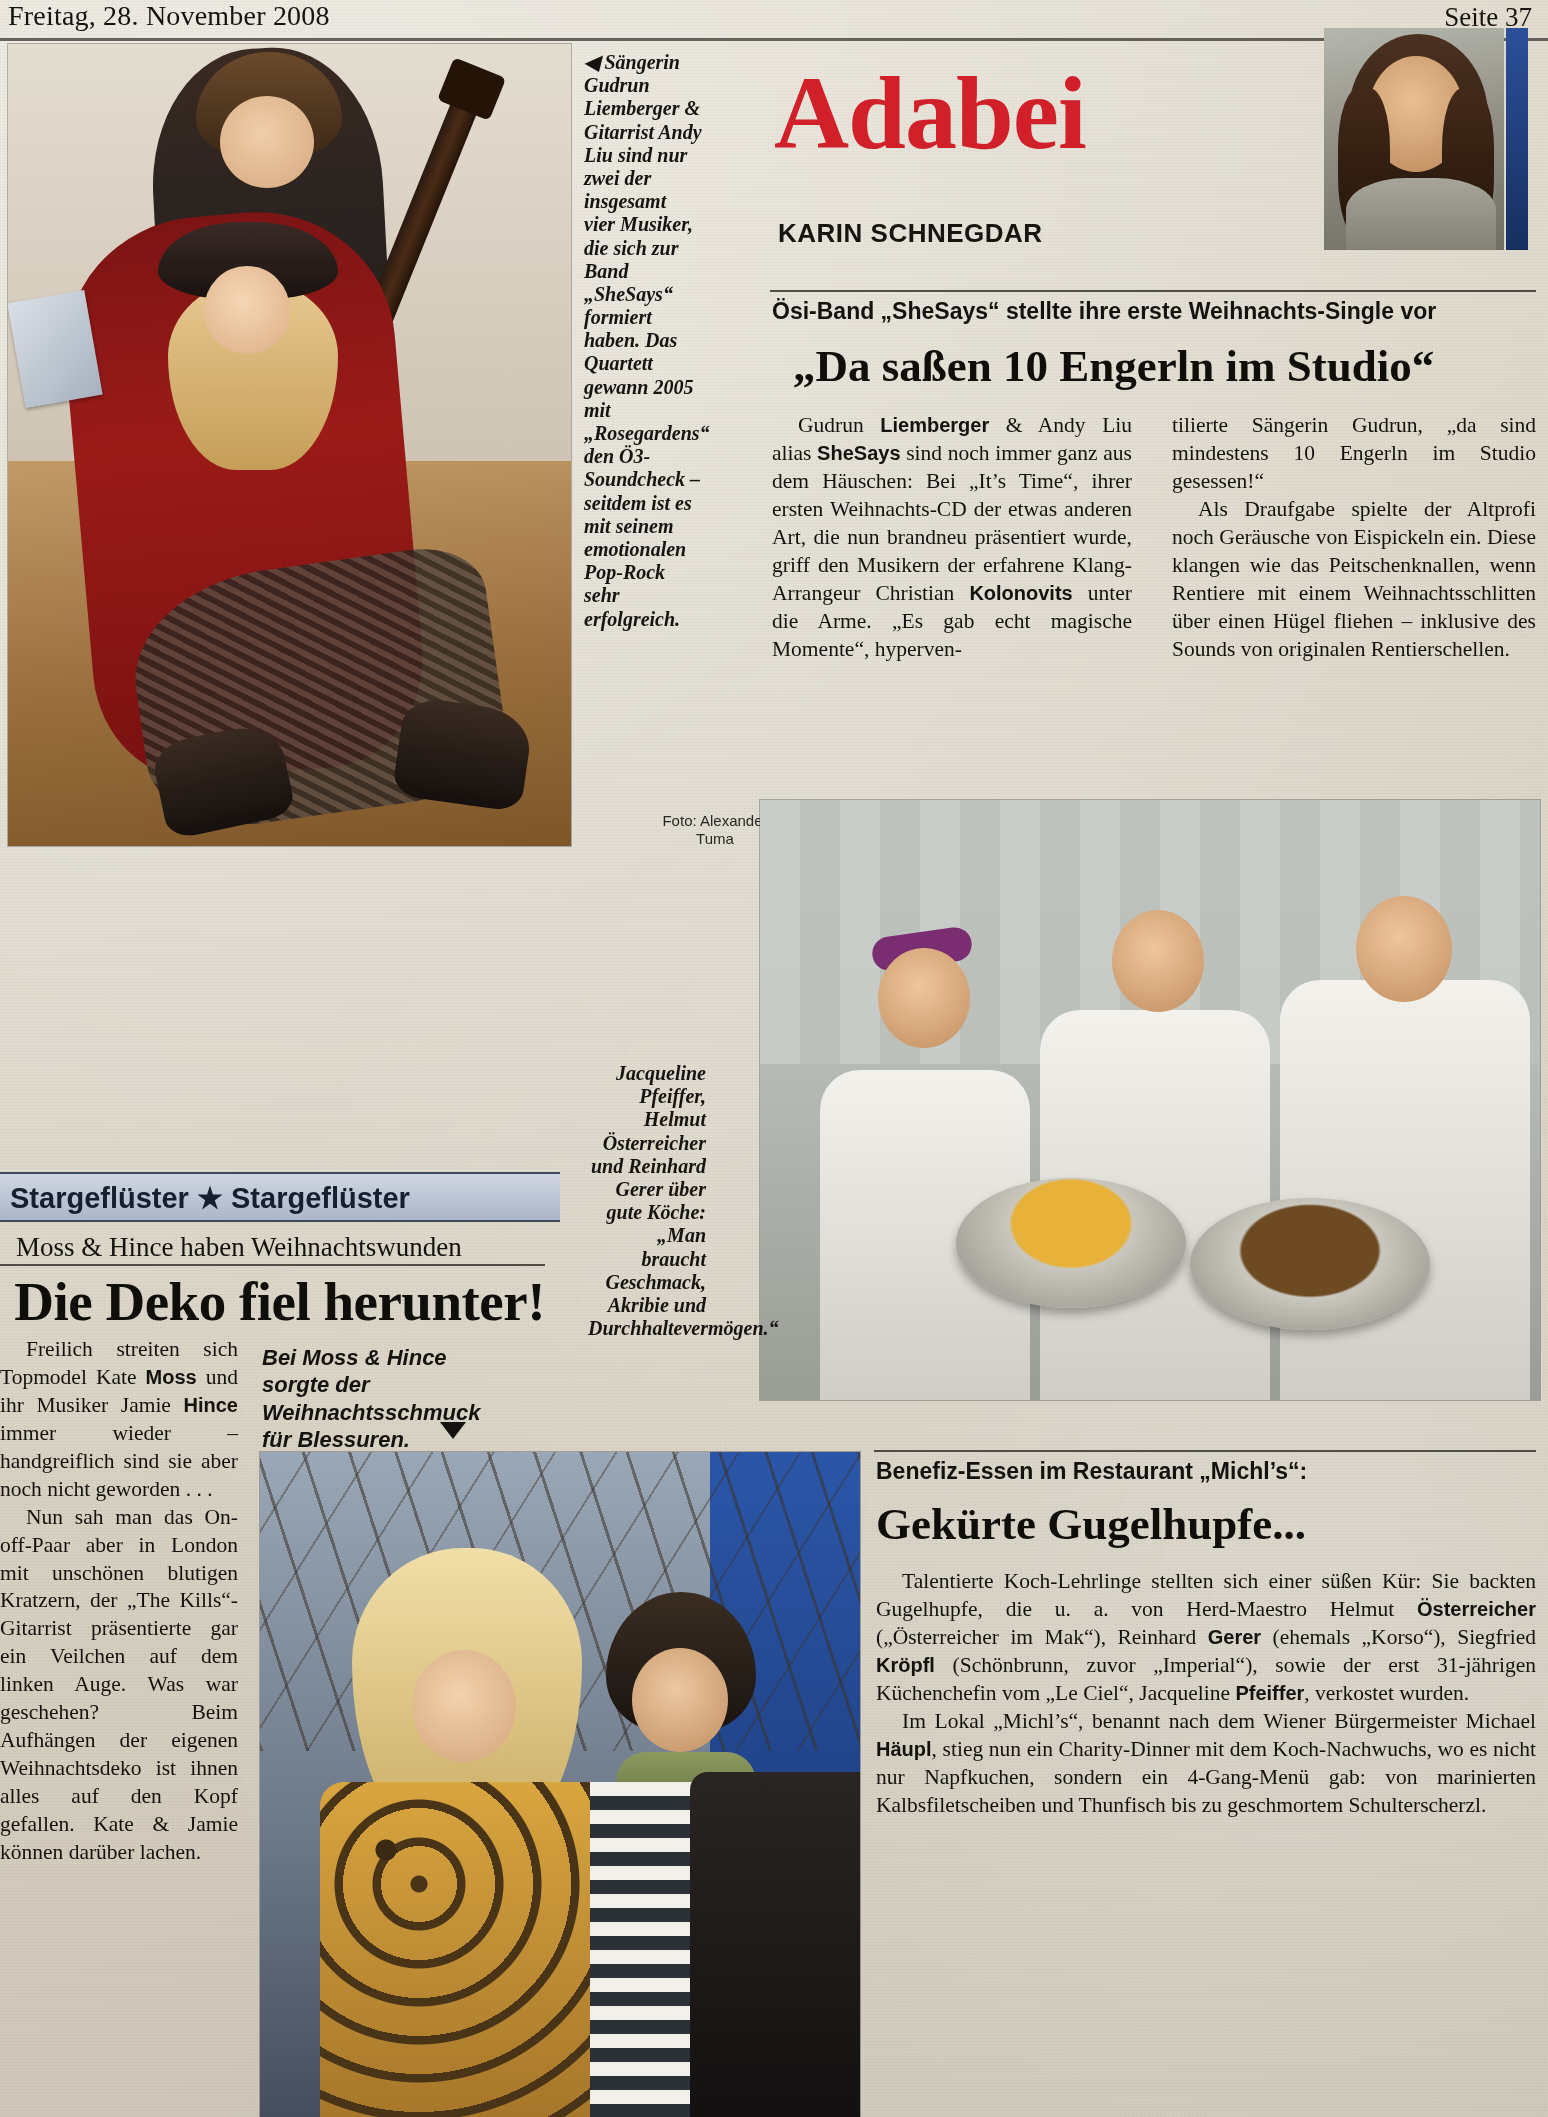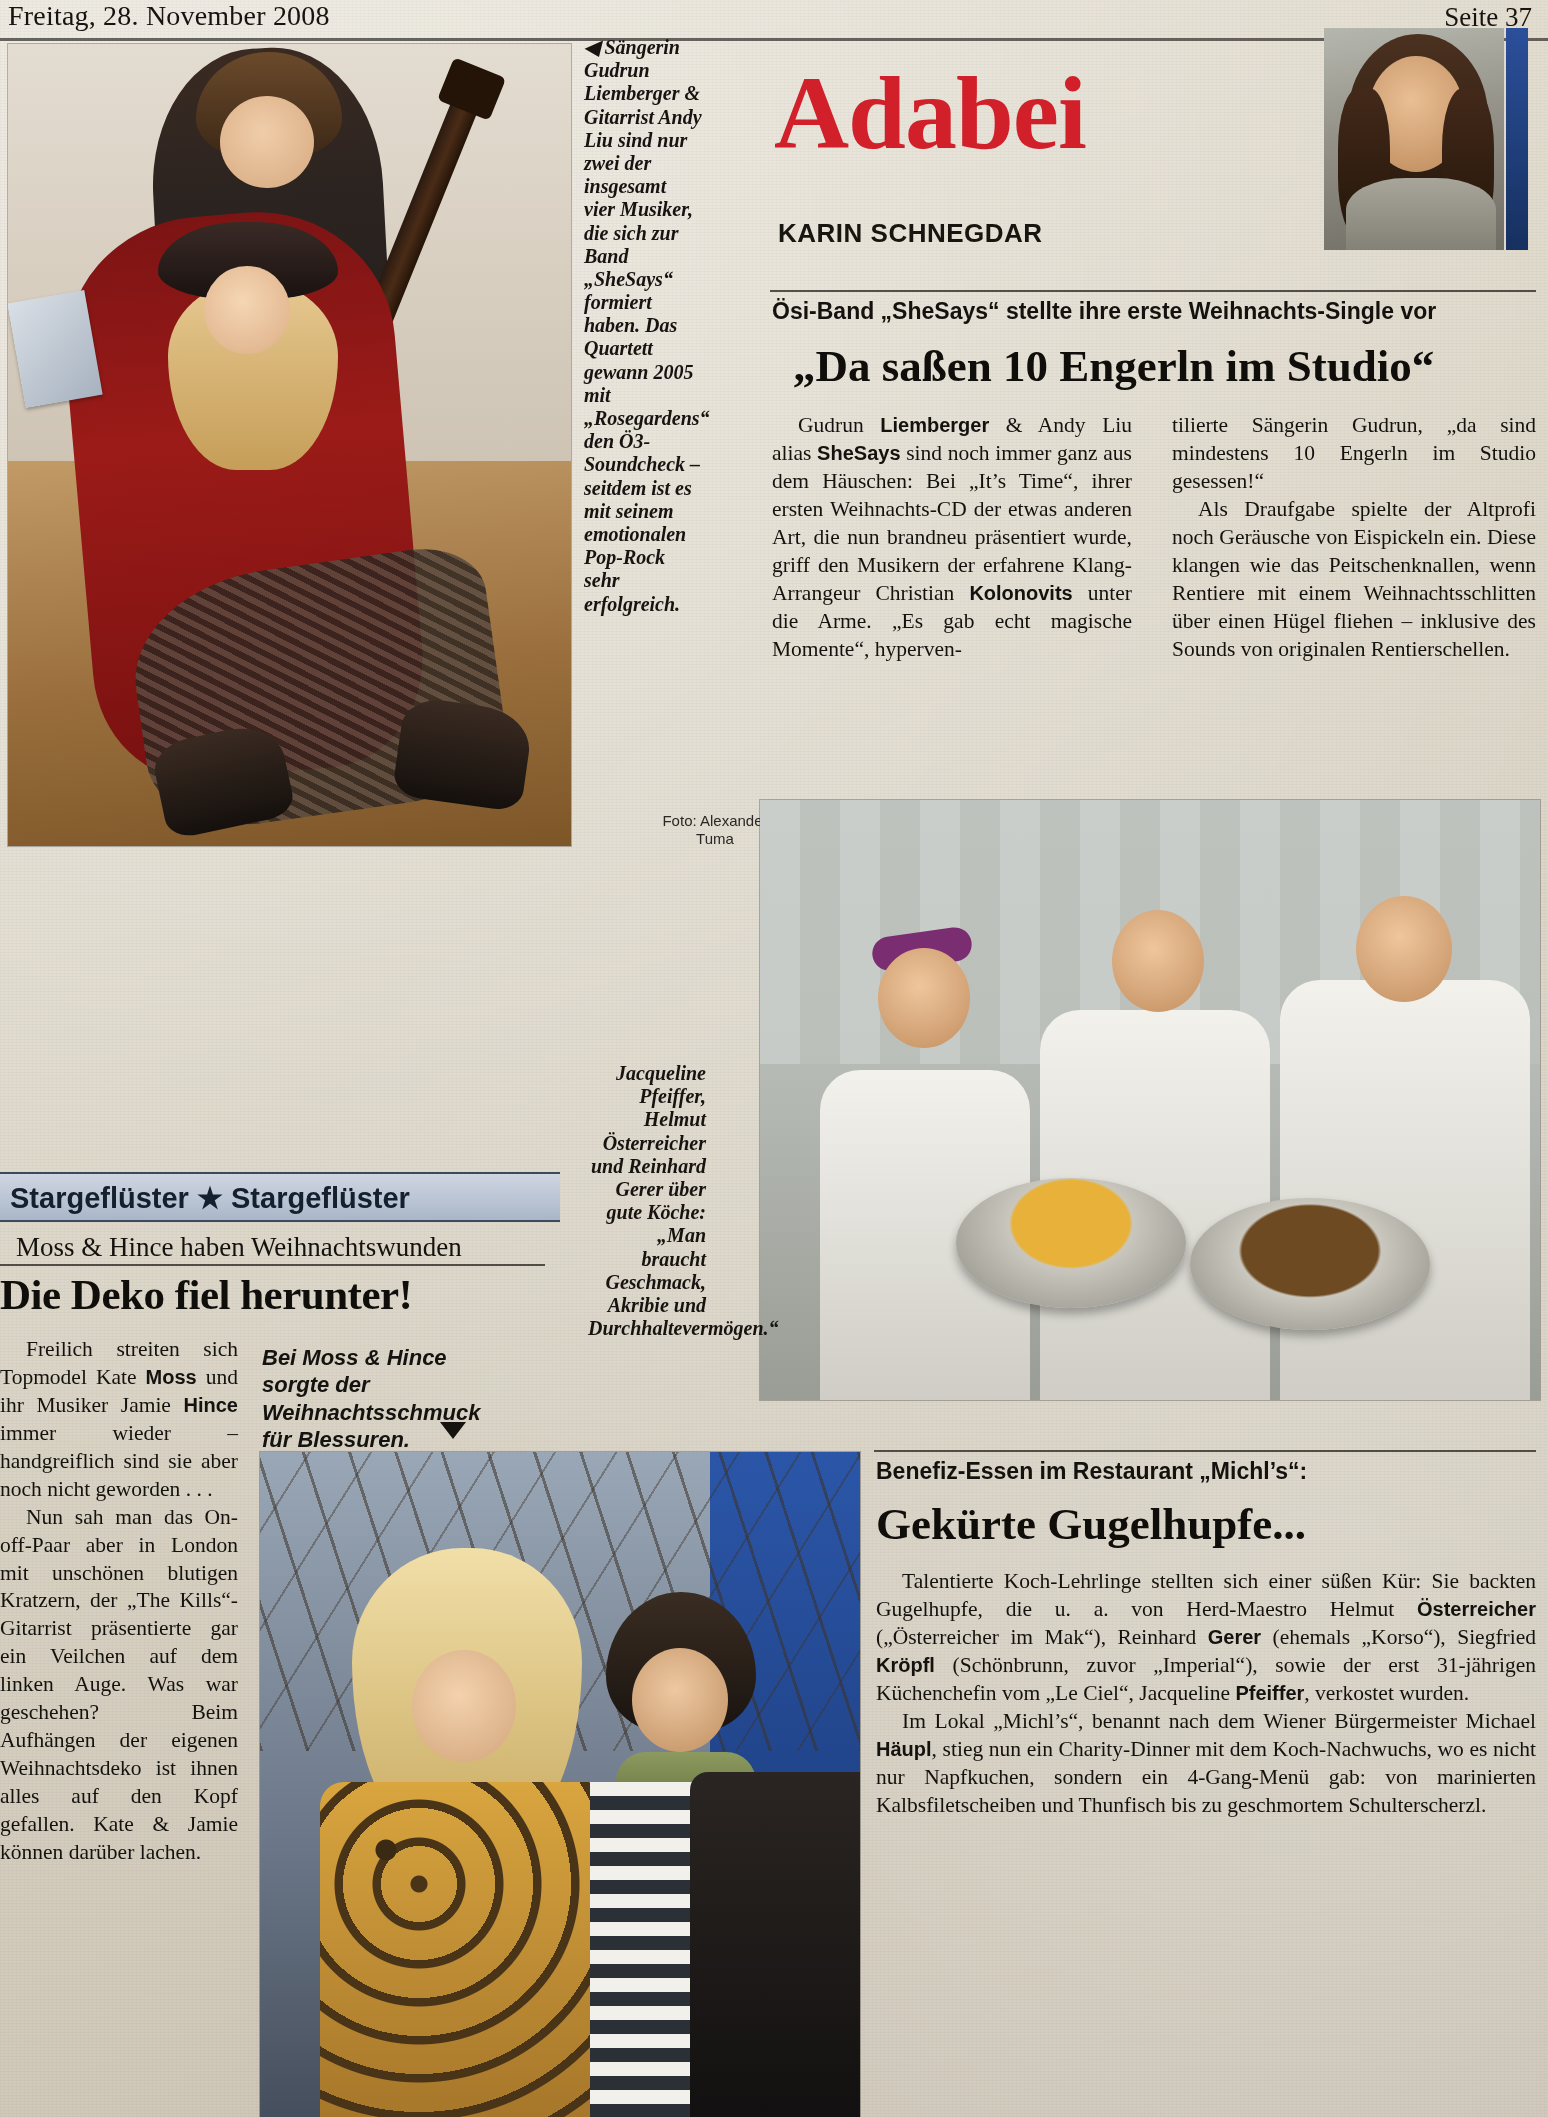--- a/index.html
+++ b/index.html
@@ -142,21 +142,21 @@
   }
   .ph-band .book{
     position:absolute;left:8px;top:252px;width:78px;height:106px;
     background:linear-gradient(140deg,#d9dfe6,#a7b2bf);
     transform:rotate(-10deg);
     box-shadow:0 2px 4px rgba(0,0,0,.3);
   }
 
   
   .cap-band{
-    position:absolute;left:584px;top:36px;width:118px;
+    position:absolute;left:584px;top:51px;width:118px;
     font-family:"Liberation Serif", serif;
     font-weight:bold;font-style:italic;
     font-size:20px;line-height:1.16;
     text-align:left;
   }
   .cap-credit{
     position:absolute;left:660px;top:812px;width:110px;
     font-size:15px;line-height:1.2;color:#2a2724;text-align:center;
     font-family:"Liberation Sans", sans-serif;
   }
@@ -258,21 +258,21 @@
     white-space:nowrap;
   }
   .star-kicker{
     position:absolute;left:16px;top:1232px;width:545px;
     font-family:Liberation Serif, serif;
     font-size:27px;color:#14120e;
   }
   .star-head{
     position:absolute;left:0px;top:1270px;width:545px;
     font-family:"Liberation Serif", serif;font-weight:bold;
-    font-size:43px;color:#100e0b;letter-spacing:-.5px;
+    font-size:55px;color:#100e0b;letter-spacing:-.5px;text-align:right;
   }
 
   .pull{
     position:absolute;
     font-family:"Liberation Sans", sans-serif;
     font-weight:bold;font-style:italic;
     font-size:22px;line-height:1.24;color:#15130f;
   }
 
   

